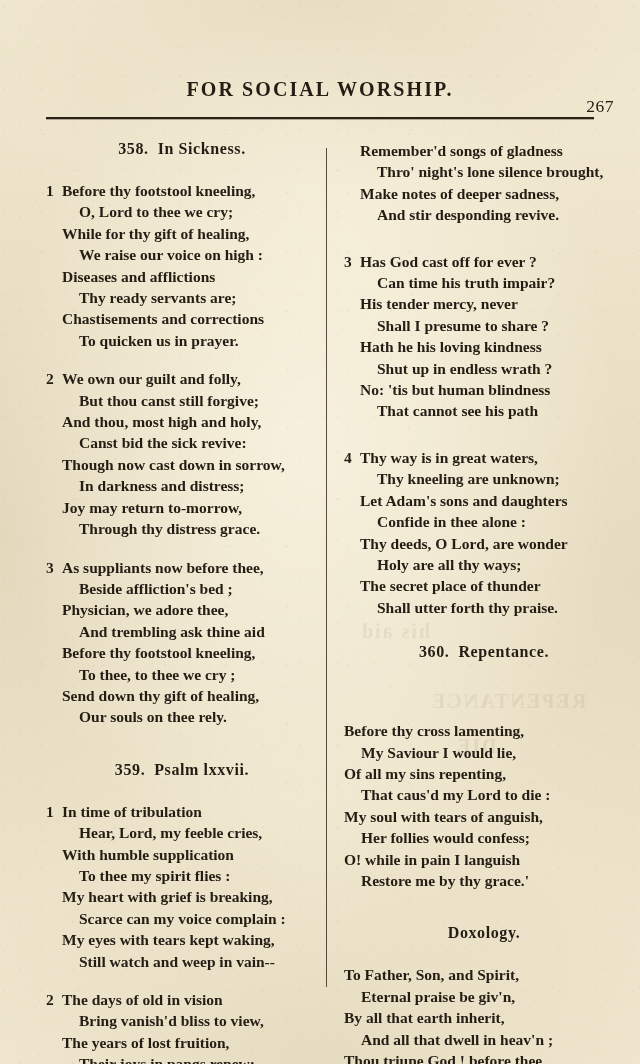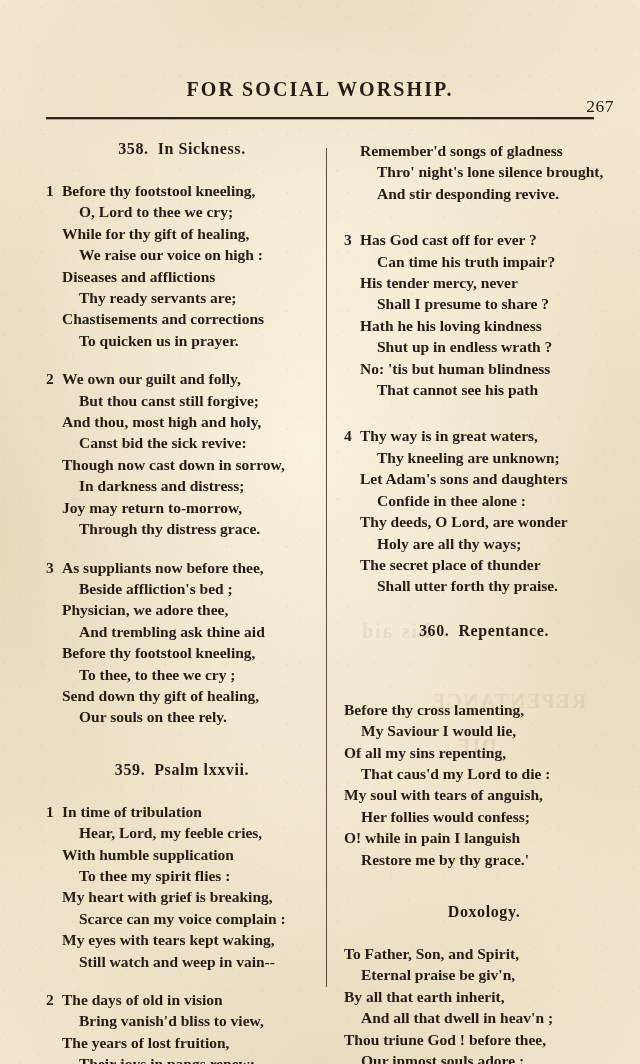--- a/index.html
+++ b/index.html
@@ -247,20 +247,21 @@
 
   </div>
 
   <div class="col col-right">
 
     <div>
       <div class="stanza">
         <span class="vnum"></span>
         <div class="line">Remember'd songs of gladness</div>
         <div class="line ind">Thro' night's lone silence brought,</div>
+        <div class="line">Make notes of deeper sadness,</div>
         <div class="line ind">And stir desponding revive.</div>
       </div>
 
       <div class="gap-sm"></div>
 
       <div class="stanza">
         <span class="vnum">3</span>
         <div class="line">Has God cast off for ever ?</div>
         <div class="line ind">Can time his truth impair?</div>
         <div class="line">His tender mercy, never</div>

